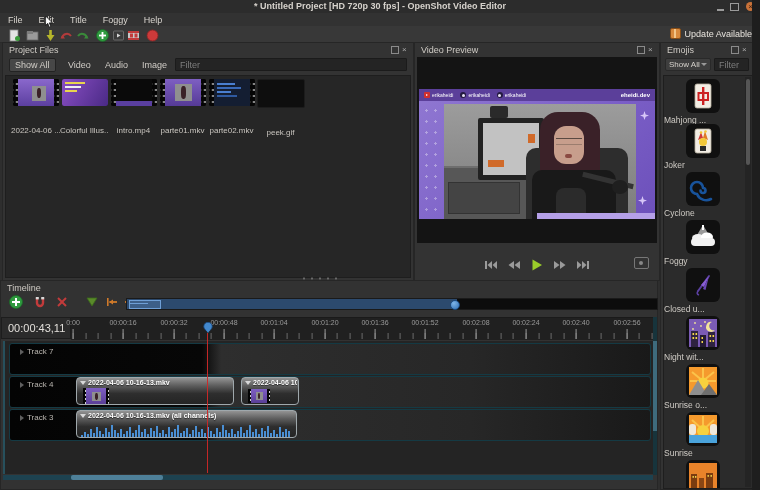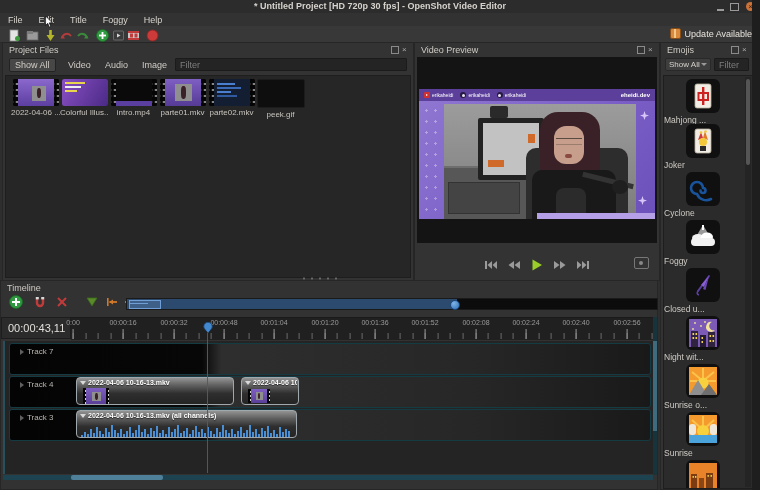--- a/index.html
+++ b/index.html
@@ -46,21 +46,21 @@
           padding:0 5px;font-family:inherit;}
   .pf-tab.sel{background:#474747;border:1px solid #232323;border-radius:2px;}
   #pf-list{position:absolute;left:2px;top:32px;width:404px;height:201px;background:#262626;border:1px solid #1e1e1e;}
   .file-item{position:absolute;top:3px;width:49px;text-align:center;}
   .file-thumb{position:relative;width:46px;height:27px;margin:0 auto;background:#0c0c0c;border-radius:2px;overflow:hidden;}
   .strip{position:absolute;top:0;bottom:0;width:5px;background:#050505;
          background-image:radial-gradient(circle,#cfcfcf 0.9px,transparent 1.2px);
          background-size:5px 6px;background-position:1.5px 2px;}
   .strip.l{left:0;} .strip.r{right:0;}
   .thumb-img{position:absolute;left:5px;right:5px;top:0;bottom:0;}
-  .file-label{font-size:8px;color:#c9c5bf;margin-top:2px;white-space:nowrap;overflow:hidden;}
+  .file-label{font-size:8px;color:#c9c5bf;margin-top:20px;white-space:nowrap;overflow:hidden;}
 
   
   #video-preview{left:414px;top:42px;width:244px;height:237px;}
   #vp-black{position:absolute;left:2px;top:14px;width:240px;height:186px;background:#141414;}
   #vp-frame{position:absolute;left:2px;top:32px;width:236px;height:130px;
             background:linear-gradient(135deg,#9078d2,#7a5ec6 60%,#6c50ba);overflow:hidden;}
   #vp-topbar{position:absolute;left:0;top:0;right:0;height:12px;background:#5b3f9a;display:flex;
              align-items:center;gap:7px;padding:0 5px;}
   .sochip{display:flex;align-items:center;gap:2px;font-size:5px;color:#fff;}
   .soc-ic{width:6px;height:6px;border-radius:50%;background:#241a40;position:relative;}

